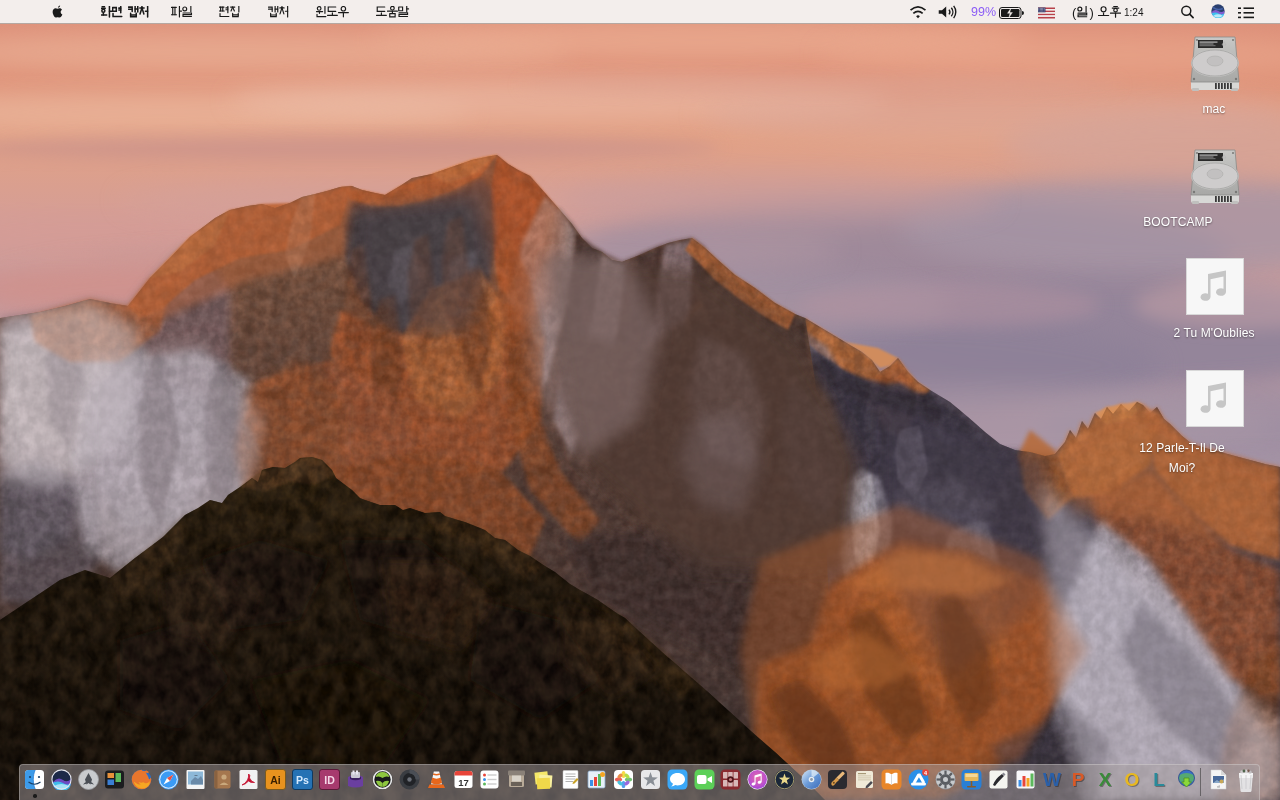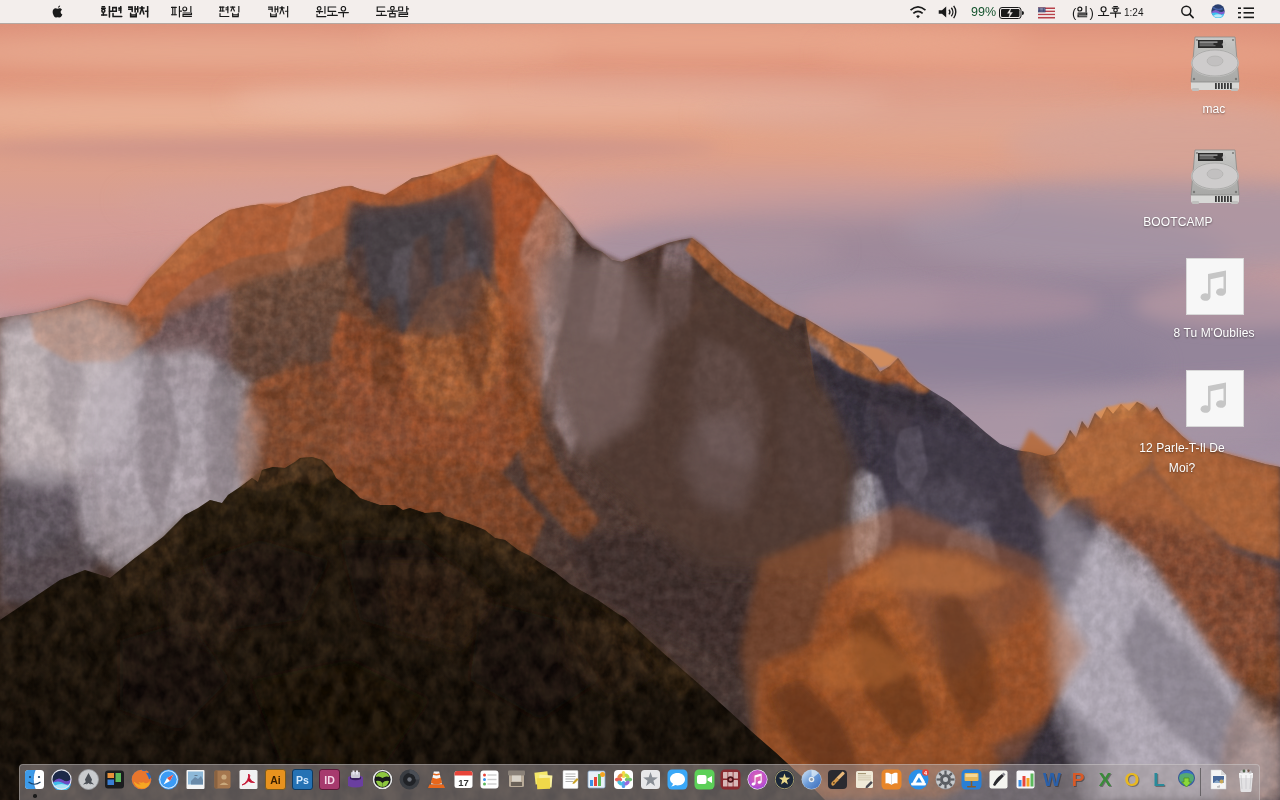--- a/index.html
+++ b/index.html
@@ -407,21 +407,21 @@
         <path d="M8,12 Q10,10.2 12,12 L10,14.3 Z" fill="#1a1a1a"></path>
       </svg>
 <svg class="mi" style="left:937px;top:5px" width="24" height="15" viewBox="0 0 24 15">
         <path d="M1,5.5 h3.5 l4.5,-4 v12 l-4.5,-4 h-3.5 Z" fill="#1a1a1a"></path>
         <g fill="none" stroke="#1a1a1a" stroke-width="1.5">
           <path d="M12,5 a4,4 0 0 1 0,5"></path>
           <path d="M14.5,3 a7,7 0 0 1 0,9"></path>
           <path d="M17,1 a10.5,10.5 0 0 1 0,13"></path>
         </g>
       </svg>
-<span class="mi" style="left:971px;font-size:12.5px;color:#14532d">99%</span>
+<span class="mi" style="left:971px;font-size:12.5px;color:#8b5cf6">99%</span>
 <svg class="mi" style="left:999px;top:6px" width="25" height="12" viewBox="0 0 25 12">
         <rect x="0.5" y="0.5" width="21.5" height="11" rx="2.5" fill="none" stroke="#1a1a1a" stroke-width="1"></rect>
         <rect x="2" y="2" width="18.5" height="8" rx="1.2" fill="#1a1a1a"></rect>
         <path d="M23,4 v4 a2,2 0 0 0 0,-4 Z" fill="#1a1a1a"></path>
         <path d="M11.8,1.2 L8.5,6.3 h2.5 l-1.2,4.5 3.6,-5.3 h-2.6 Z" fill="#f3eeec" stroke="#f3eeec" stroke-width="0.4"></path>
       </svg>
 <svg class="mi" style="left:1038px;top:6px" width="17" height="11" viewBox="0 0 17 11">
         <rect x="0" y="0.00" width="17" height="1.57" fill="#b8414a"></rect>
         <rect x="0" y="1.57" width="17" height="1.57" fill="#f2f0ee"></rect>
         <rect x="0" y="3.14" width="17" height="1.57" fill="#b8414a"></rect>
@@ -565,21 +565,21 @@
 <circle cx="12" cy="4" r="1" fill="#787876"></circle>
         <circle cx="48" cy="4" r="1" fill="#787876"></circle>
         <circle cx="9" cy="43" r="1.2" fill="#787876"></circle>
         <circle cx="51" cy="43" r="1.2" fill="#787876"></circle>
 </svg></div>
 <div class="lbl" style="left:1128px;top:215px;width:100px">BOOTCAMP</div>
 <div style="position:absolute;left:1186px;top:258px;z-index:5"><svg width="58" height="57" viewBox="0 0 58 57">
 <rect x="0.5" y="0.5" width="57" height="56" fill="#f7f7f7" stroke="#d8d8d8" stroke-width="1"></rect>
 <path d="M22,16 L40,12.5 V34 a5,3.8 0 1 1 -2.5,-3.3 V18.5 L24.5,21.2 V39 a5,3.8 0 1 1 -2.5,-3.3 Z" fill="#c6c6c6"></path>
 </svg></div>
-<div class="lbl" style="left:1154px;top:326px;width:120px">8 Tu M'Oublies</div>
+<div class="lbl" style="left:1154px;top:326px;width:120px">2 Tu M'Oublies</div>
 <div style="position:absolute;left:1186px;top:370px;z-index:5"><svg width="58" height="57" viewBox="0 0 58 57">
 <rect x="0.5" y="0.5" width="57" height="56" fill="#f7f7f7" stroke="#d8d8d8" stroke-width="1"></rect>
 <path d="M22,16 L40,12.5 V34 a5,3.8 0 1 1 -2.5,-3.3 V18.5 L24.5,21.2 V39 a5,3.8 0 1 1 -2.5,-3.3 Z" fill="#c6c6c6"></path>
 </svg></div>
 <div class="lbl" style="left:1122px;top:438px;width:120px;line-height:20px">12 Parle-T-Il De<br>Moi?</div>
 <div id="dock"></div>
 <svg id="itdefs" width="0" height="0">
       <defs>
         <radialGradient id="itun" cx="0.5" cy="0.4" r="0.8">
           <stop offset="0" stop-color="#e86aa8"></stop>

